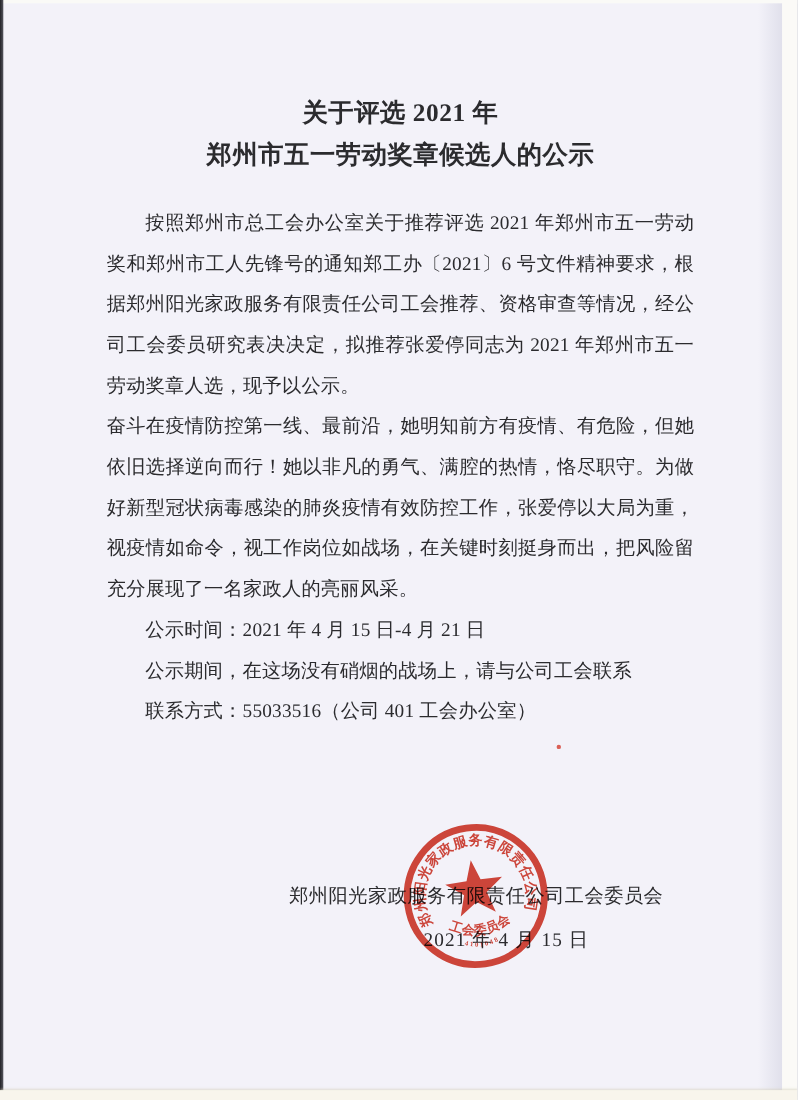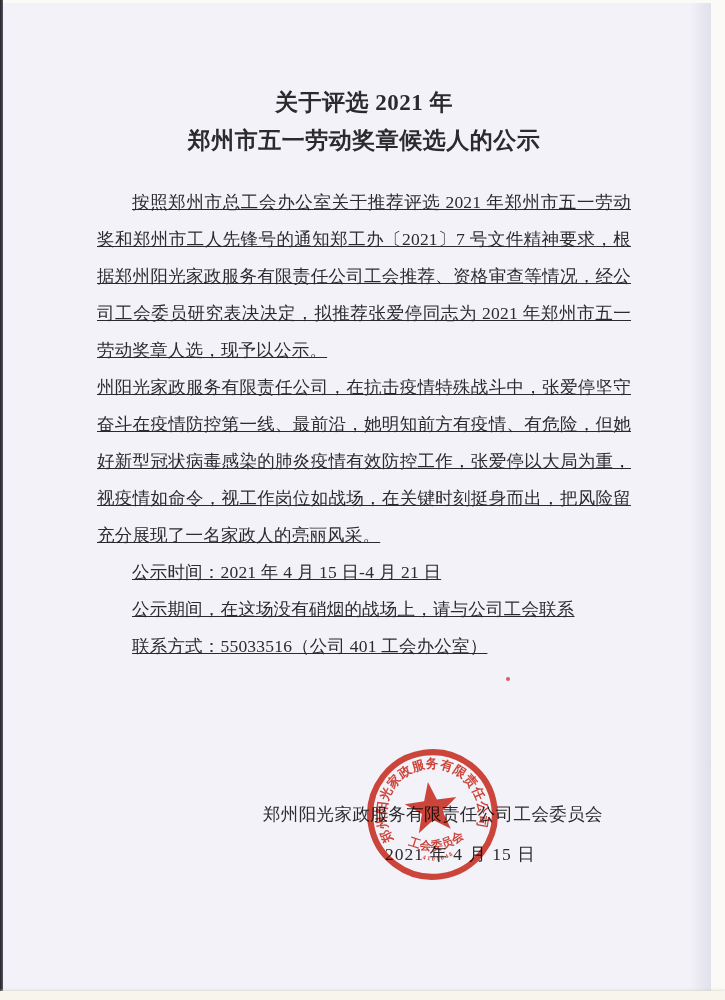--- a/index.html
+++ b/index.html
@@ -24,21 +24,21 @@
   .shade-right { position:absolute; right:14px; top:0; width:22px; height:100%;
                  background:linear-gradient(90deg, rgba(214,214,228,0), rgba(209,209,224,.55)); z-index:3; }
 
   .content { position:absolute; left:97px; top:84px; width:534px; }
 
   .title-line { font-size:23px; font-weight:700; line-height:38px;
                 text-align:center; letter-spacing:.5px; }
 
   .body-lines { margin-top:24px; }
   .line { font-size:17.5px; line-height:37px; height:37px;
-          text-align:justify; letter-spacing:.2px; overflow:visible;text-decoration:underline; }
+          text-align:justify; letter-spacing:.2px; overflow:visible; }
   .line.just { text-align-last:justify; }
   .line.ind  { text-indent:35px; }
 
   .signature { position:absolute; top:801px; right:122px;
                font-size:17.5px; line-height:26px; letter-spacing:.4px; z-index:1; }
   .sig-date  { position:absolute; top:841px; left:385px;
                font-size:17.5px; line-height:26px; letter-spacing:1px; z-index:1; }
 
   .seal { position:absolute; left:364px; top:746px; width:137px; height:137px;
           transform:rotate(-8deg); mix-blend-mode:multiply; opacity:.93; z-index:2; }
@@ -60,26 +60,26 @@
   <div class="edge-top"></div>
   <div class="shade-right"></div>
   <div class="edge-right"></div>
   <div class="edge-bottom"></div>
 
   <div class="content">
     <div class="title-line">关于评选 2021 年</div>
     <div class="title-line">郑州市五一劳动奖章候选人的公示</div>
     <div class="body-lines" id="body-lines">
         <div class="line just ind">按照郑州市总工会办公室关于推荐评选 2021 年郑州市五一劳动</div>
-        <div class="line just">奖和郑州市工人先锋号的通知郑工办〔2021〕7 号文件精神要求，根</div>
+        <div class="line just">奖和郑州市工人先锋号的通知郑工办〔2021〕6 号文件精神要求，根</div>
         <div class="line just">据郑州阳光家政服务有限责任公司工会推荐、资格审查等情况，经公</div>
         <div class="line just">司工会委员研究表决决定，拟推荐张爱停同志为 2021 年郑州市五一</div>
         <div class="line">劳动奖章人选，现予以公示。</div>
-        <div class="line just">州阳光家政服务有限责任公司，在抗击疫情特殊战斗中，张爱停坚守</div>
         <div class="line just">奋斗在疫情防控第一线、最前沿，她明知前方有疫情、有危险，但她</div>
+        <div class="line just">依旧选择逆向而行！她以非凡的勇气、满腔的热情，恪尽职守。为做</div>
         <div class="line just">好新型冠状病毒感染的肺炎疫情有效防控工作，张爱停以大局为重，</div>
         <div class="line just">视疫情如命令，视工作岗位如战场，在关键时刻挺身而出，把风险留</div>
         <div class="line">充分展现了一名家政人的亮丽风采。</div>
         <div class="line ind">公示时间：2021 年 4 月 15 日-4 月 21 日</div>
         <div class="line ind">公示期间，在这场没有硝烟的战场上，请与公司工会联系</div>
         <div class="line ind">联系方式：55033516（公司 401 工会办公室）</div>
       </div>
   </div>
 
   <div class="signature">郑州阳光家政服务有限责任公司工会委员会</div>

